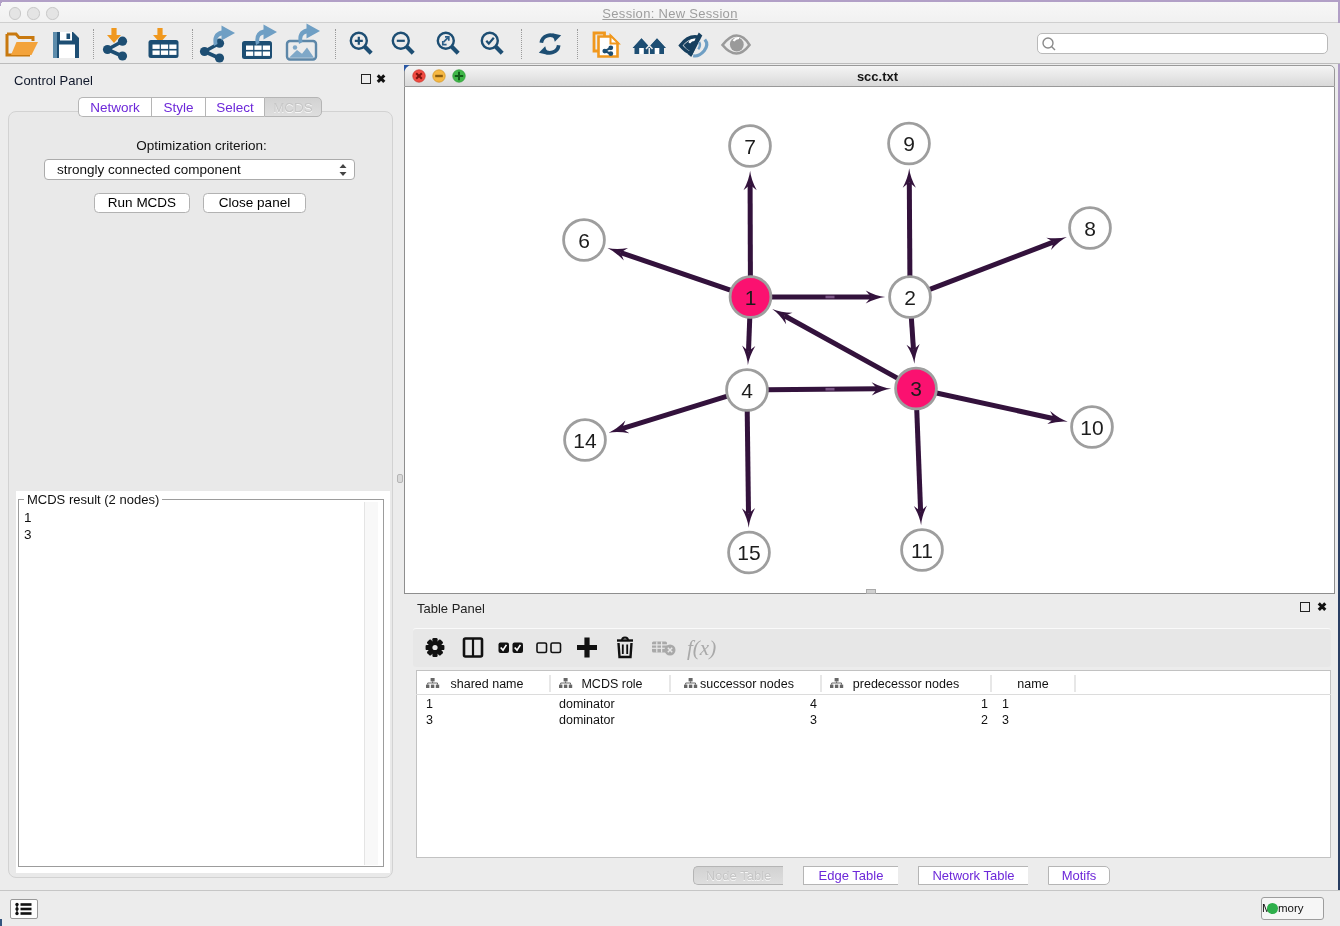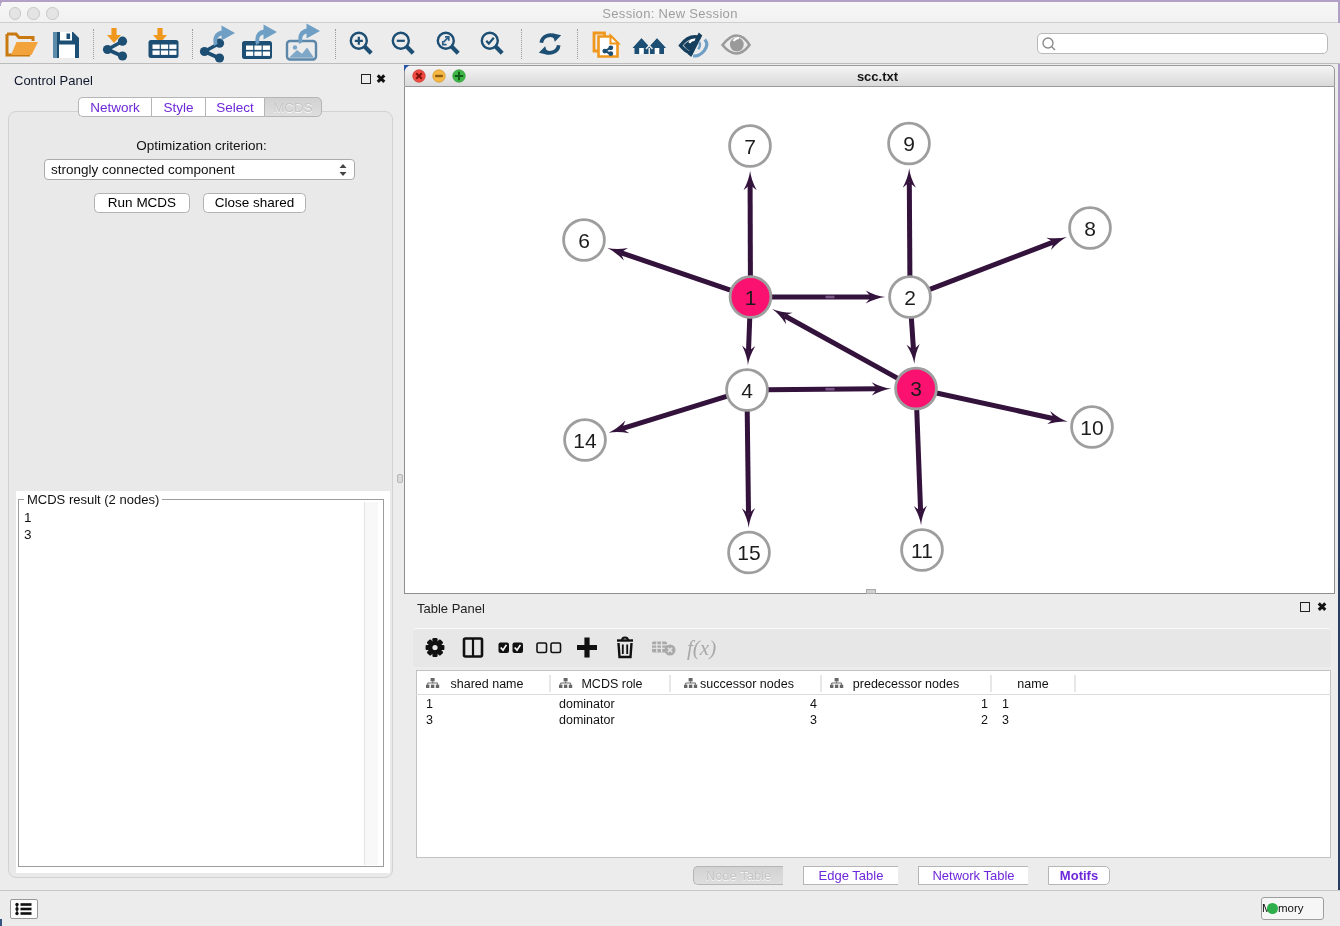--- a/index.html
+++ b/index.html
@@ -10,21 +10,21 @@
   background:linear-gradient(180deg,#b2a0c7 0%,#ab97c1 15%,#8d7fa8 24%,#4e5580 31%,#2c4066 37%,#273c60 100%); }
 #corner-tl { left:0; top:0; width:6px; height:6px;
   background:radial-gradient(circle 6px at 6px 6px, transparent 5.5px, #b2a0c7 5.5px); }
 #corner-tr { right:0; top:0; width:6px; height:6px;
   background:radial-gradient(circle 6px at 0px 6px, transparent 5.5px, #b2a0c7 5.5px); }
 
 #titlebar { left:0; top:2px; width:1340px; height:21px;
   background:linear-gradient(#f7f7f7,#f1f1f1); border-bottom:1px solid #cfcfcf; }
 .tl-circle { position:absolute; top:7px; width:12.5px; height:12.5px; border-radius:50%;
   background:#e4e4e4; border:1px solid #c8c8c8; }
-#wintitle { left:0; top:6px; width:1340px; text-align:center; font-size:13px; color:#9e9e9e; letter-spacing:0.3px; }
+#wintitle { left:0; top:6px; width:1340px; text-align:center; font-size:13px; color:#9e9e9e; letter-spacing:0.3px;text-decoration:underline; }
 
 #toolbar { left:0; top:23px; width:1340px; height:41px; background:#ececec; border-bottom:1px solid #bcbcbc; }
 .tsep { position:absolute; top:29px; height:30px; width:0; border-left:1px dotted #9a9a9a; }
 #searchbox { left:1037px; top:33px; width:291px; height:21px; background:#fff;
   border:1px solid #b9b9b9; border-radius:5px; }
 
 #cp-title { left:14px; top:73px; font-size:13px; color:#0f172a; }
 .sq-btn { position:absolute; width:9px; height:9px; border:1.6px solid #222; background:transparent; }
 .x-btn { position:absolute; font-size:12px; color:#111; font-weight:bold; }
 #cp-body { left:8px; top:111px; width:385px; height:767px; background:#e9e9e9;
@@ -32,21 +32,21 @@
 .tabbar { position:absolute; display:flex; }
 .tab { height:20px; font-size:13.5px; color:#6d28d9; background:#fff; border:1px solid #b5b5b5;
   border-right:none; text-align:center; line-height:19px; }
 .tab:first-child { border-radius:5px 0 0 5px; }
 .tab:last-child { border-radius:0 5px 5px 0; border-right:1px solid #b5b5b5; }
 .tab.sel { background:linear-gradient(#d2d2d2,#dedede); color:#c6c6c6;
   text-shadow:0 1px 0 #f8f8f8; }
 #opt-label { left:9px; top:138px; width:385px; text-align:center; font-size:13.5px; color:#111; }
 #dropdown { left:44px; top:159px; width:311px; height:21px; background:#fff;
   border:1px solid #ababab; border-radius:4px; font-size:13.5px; color:#111;
-  line-height:19px; padding-left:6px; }
+  line-height:19px; padding-left:12px; }
 .btn { position:absolute; height:20px; background:#fff;
   border:1px solid #b2b2b2; border-radius:4.5px; font-size:13.5px; color:#000000;
   text-align:center; line-height:18px; }
 #mcds-white { left:16px; top:491px; width:374px; height:382px; background:#fff; }
 #mcds-border { left:18px; top:499px; width:366px; height:368px; border:1px solid #9c9c9c; }
 #mcds-label { left:24px; top:492px; font-size:13px; color:#111; background:#fff; padding:0 3px; }
 .mcds-item { position:absolute; left:24px; font-size:13.5px; color:#111; }
 #mcds-scroll { left:364px; top:502px; width:14px; height:363px; background:#f8f8f8; border-left:1px solid #e4e4e4; }
 #split-handle { left:397px; top:474px; width:6px; height:9px; background:#d9d9d9; border:1px solid #b5b5b5; border-radius:2px; }
 
@@ -217,21 +217,21 @@
   <div class="tab sel" style="width:58px;">MCDS</div>
 </div>
 <div class="abs" id="opt-label">Optimization criterion:</div>
 <div class="abs" id="dropdown">strongly connected component
   <svg style="position:absolute;right:6px;top:2px" width="10" height="16" xmlns="http://www.w3.org/2000/svg">
     <path d="M 1.5 6 L 5 2 L 8.5 6 Z" fill="#444"></path>
     <path d="M 1.5 10 L 5 14 L 8.5 10 Z" fill="#444"></path>
   </svg>
 </div>
 <div class="abs btn" style="left:94px;top:193px;width:96px;">Run MCDS</div>
-<div class="abs btn" style="left:203px;top:193px;width:103px;">Close shared</div>
+<div class="abs btn" style="left:203px;top:193px;width:103px;">Close panel</div>
 <div class="abs" id="mcds-white"></div>
 <div class="abs" id="mcds-border"></div>
 <div class="abs" id="mcds-label">MCDS result (2 nodes)</div>
 <div class="abs mcds-item" style="top:510px;">1</div>
 <div class="abs mcds-item" style="top:527px;">3</div>
 <div class="abs" id="mcds-scroll"></div>
 <div class="abs" id="split-handle"></div>
 
 <div class="abs" id="frame-title"></div>
 <div class="abs" id="frame-name">scc.txt</div>
@@ -398,21 +398,21 @@
       <text x="143" y="54">dominator</text>
 <text x="401" y="54" text-anchor="end">3</text>
       <text x="572" y="54" text-anchor="end">2</text>
       <text x="586" y="54">3</text>
 </g>
 </svg>
 <div class="abs tabbar" id="btabs">
   <div class="tab sel" style="width:90px;">Node Table</div>
   <div class="tab" style="width:95px;">Edge Table</div>
   <div class="tab" style="width:110px;">Network Table</div>
-  <div class="tab" style="width:62px;font-weight:bold;">Motifs</div>
+  <div class="tab" style="width:62px;">Motifs</div>
 </div>
 <div class="abs" id="statusbar"></div>
 <div class="abs" id="listbtn"><svg width="26" height="18" xmlns="http://www.w3.org/2000/svg">
 <g fill="#111">
         <circle cx="6" cy="4.5" r="1.7"></circle>
         <circle cx="6" cy="9" r="1.7"></circle>
         <circle cx="6" cy="13.5" r="1.7"></circle>
 <rect x="9.5" y="3.2" width="11" height="2.6"></rect>
         <rect x="9.5" y="7.7" width="11" height="2.6"></rect>
         <rect x="9.5" y="12.2" width="11" height="2.6"></rect>

